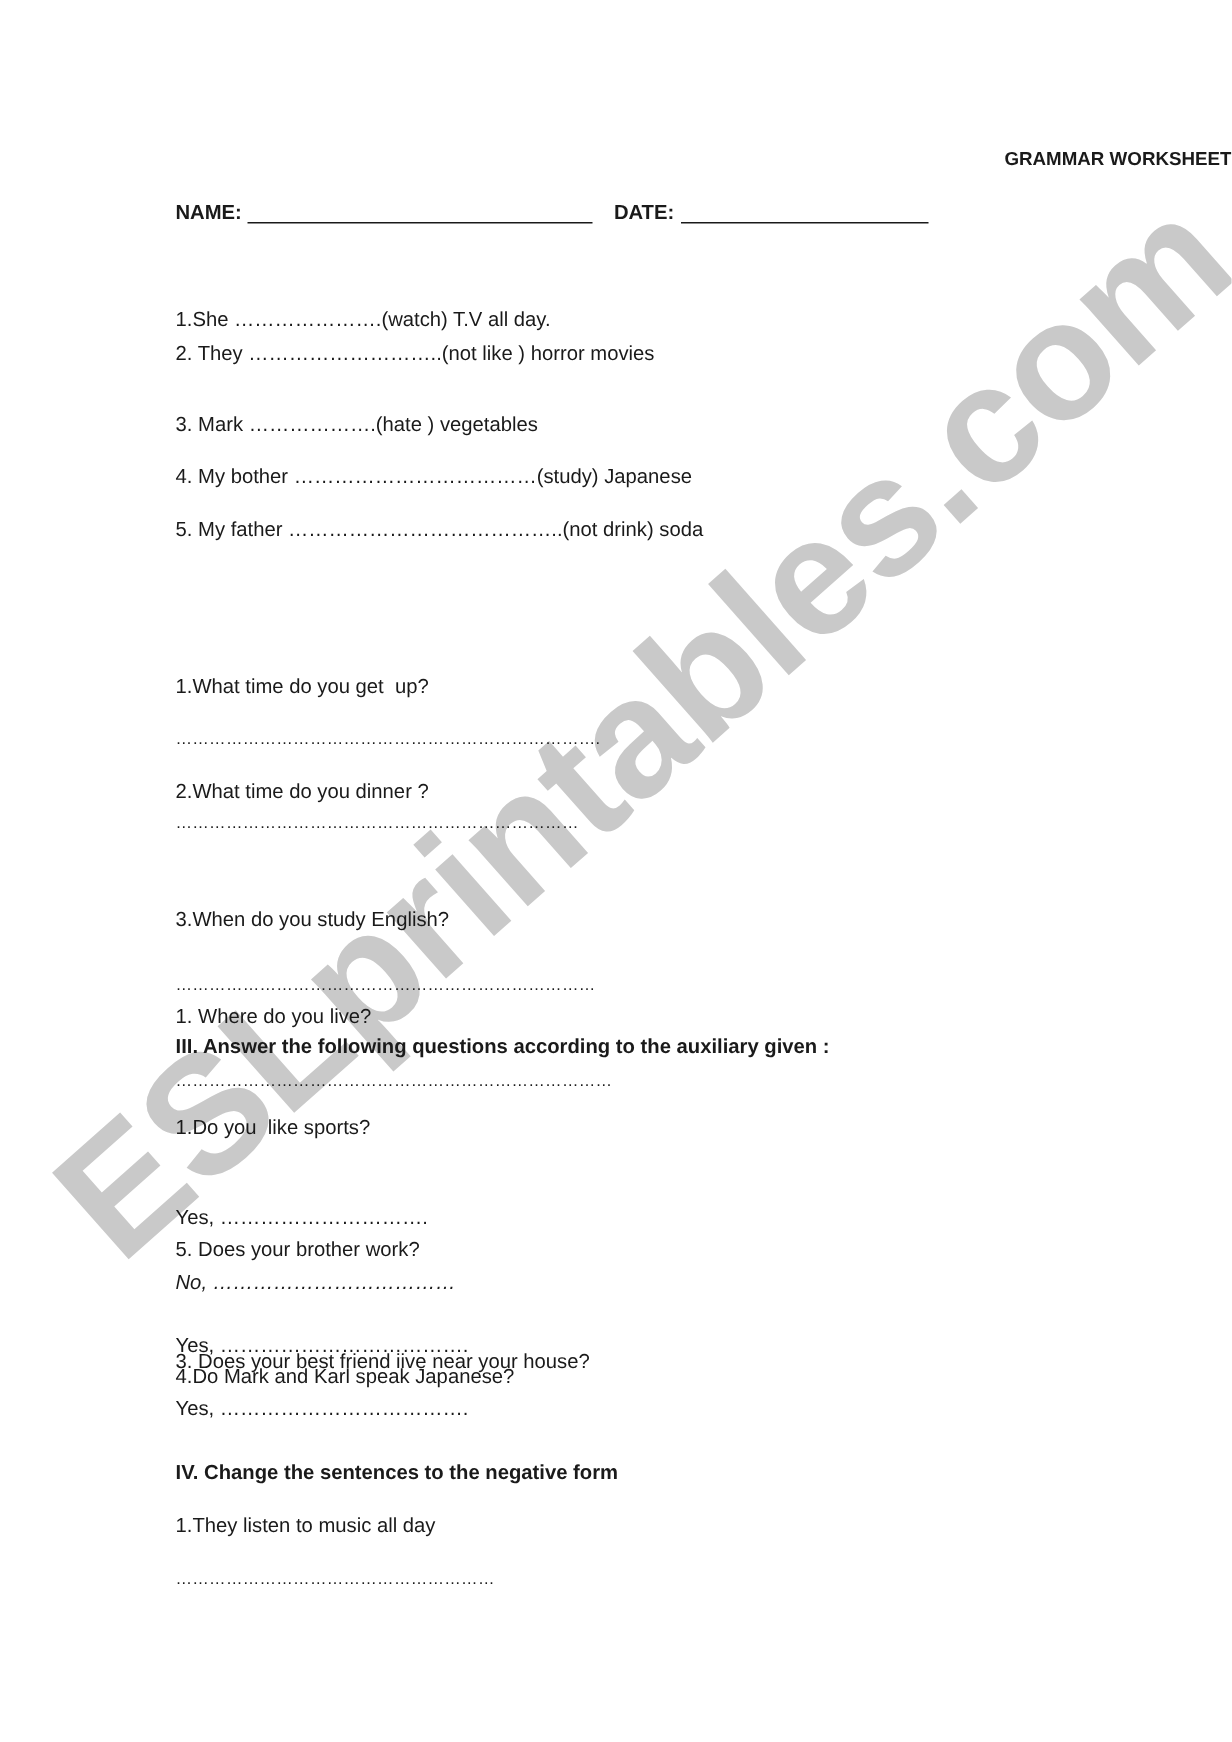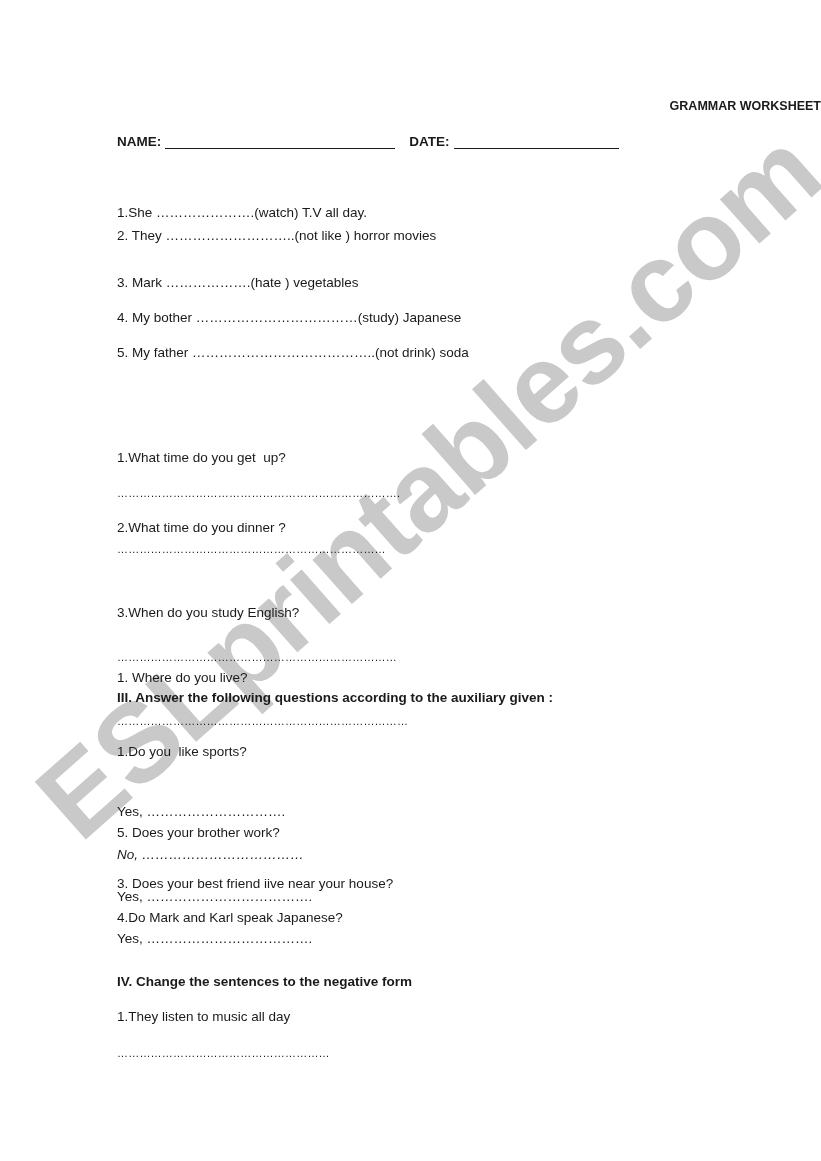--- a/index.html
+++ b/index.html
@@ -118,21 +118,21 @@
   <div class="line" style="top:605px;">3.When do you study English?</div>
   <div class="dots" style="top:651px;">…………………………………………………………………</div>
   <div class="line" style="top:670px;">1. Where do you live?</div>
   <div class="dots" style="top:715px;">……………………………………………………………………</div>
 
   <div class="line bold" style="top:690px;">III. Answer the following questions according to the auxiliary given :</div>
   <div class="line" style="top:744px;">1.Do you  like sports?</div>
   <div class="line" style="top:804px;">Yes, ………………………….</div>
   <div class="line" style="top:825px;">5. Does your brother work?</div>
   <div class="line" style="top:847px;font-style:italic;">No, ………………………………</div>
-  <div class="line" style="top:876px;">3. Does your best friend iive near your house?</div>
+  <div class="line" style="top:900px;">3. Does your best friend iive near your house?</div>
   <div class="line" style="top:889px;">Yes, ……………………………….</div>
   <div class="line" style="top:910px;">4.Do Mark and Karl speak Japanese?</div>
   <div class="line" style="top:931px;">Yes, ……………………………….</div>
 
   <div class="line bold" style="top:974px;">IV. Change the sentences to the negative form</div>
   <div class="line" style="top:1009px;">1.They listen to music all day</div>
   <div class="dots" style="top:1047px;">…………………………………………………</div>
 
 </div>
 

